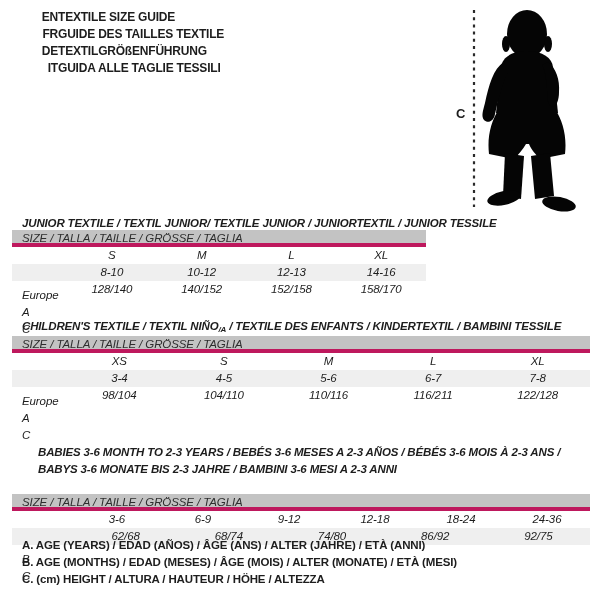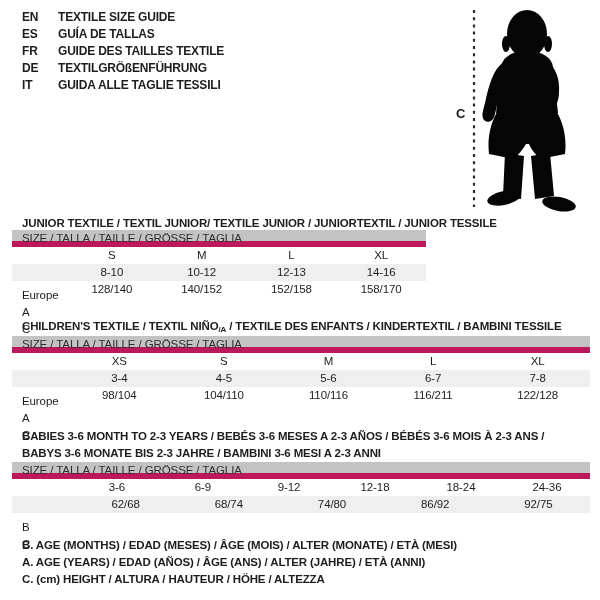--- a/index.html
+++ b/index.html
@@ -7,60 +7,56 @@
     --shade:#efefef;
     --ink:#1d1d1d;
   }
   html,body{margin:0;padding:0;background:#fff;}
   .canvas{
     position:relative;width:600px;height:600px;background:#fff;overflow:hidden;
     font-family:"Liberation Sans", sans-serif;color:var(--ink);
     -webkit-font-smoothing:antialiased;
   }
   
-  .lang-block{position:absolute;left:22px;top:9px;}
+  .lang-block{position:absolute;left:22px;top:9px;text-align:right;}
   .lang-row{display:flex;font-weight:700;font-size:12px;line-height:17px;letter-spacing:-0.2px;}
   .lang-code{width:36px;flex:0 0 36px;}
   
   .figure{position:absolute;left:445px;top:5px;width:152px;height:212px;}
   .figure svg{position:absolute;left:0;top:0;}
   .c-label{position:absolute;left:11px;top:101px;font-weight:700;font-size:13px;}
   
-  .tbl{position:absolute;left:12px;}
+  .tbl{position:absolute;left:12px;font-style:italic;}
   #tbl-0{top:217px;width:414px;}
   #tbl-1{top:320px;width:578px;}
   #tbl-2{top:428px;width:578px;}
   .tbl-title{font-weight:700;font-size:11.5px;line-height:13px;padding-left:10px;letter-spacing:-0.15px;white-space:nowrap;}
   #tbl-0 .tbl-title{margin-bottom:10px;}
   #tbl-1 .tbl-title{margin-bottom:13px;}
   #tbl-2 .tbl-title{line-height:17px;margin-bottom:2px;}
   .tbl-title .sub{font-size:8px;vertical-align:-2px;}
-  .size-bar{height:17px;background:var(--bar);font-size:11.5px;line-height:17px;padding-left:10px;color:#2e2e2e;letter-spacing:-0.1px;border-bottom:6px solid #be185d;box-sizing:border-box;}
+  .size-bar{height:17px;background:var(--bar);font-size:11.5px;line-height:17px;padding-left:10px;color:#2e2e2e;letter-spacing:-0.1px;border-bottom:4px solid #be185d;box-sizing:border-box;}
   .row{display:flex;height:17px;font-size:11.5px;line-height:17px;letter-spacing:-0.1px;}
   .row.shaded{background:var(--shade);}
   .row-label{width:45px;flex:0 0 45px;padding-left:10px;margin-top:40px;}
   #tbl-2 .row-label{width:52px;flex:0 0 52px;}
   .cell{flex:1;text-align:center;}
   
   .footnotes{position:absolute;left:22px;top:537px;}
   .footnote{font-weight:700;font-size:11.5px;line-height:17.2px;letter-spacing:-0.15px;white-space:nowrap;}
 </style>
 </head>
 <body>
 
 <div class="canvas">
 
   <div class="lang-block" id="lang-block">
       <div class="lang-row">
         <span class="lang-code">EN</span>
         <span class="lang-label">TEXTILE SIZE GUIDE</span>
-      </div>
-      <div class="lang-row">
-        <span class="lang-code">ES</span>
-        <span class="lang-label">GUÍA DE TALLAS</span>
       </div>
       <div class="lang-row">
         <span class="lang-code">FR</span>
         <span class="lang-label">GUIDE DES TAILLES TEXTILE</span>
       </div>
       <div class="lang-row">
         <span class="lang-code">DE</span>
         <span class="lang-label">TEXTILGRÖßENFÜHRUNG</span>
       </div>
       <div class="lang-row">
@@ -136,21 +132,21 @@
       <div class="row">
         <span class="row-label">C</span>
         <span class="cell">98/104</span>
         <span class="cell">104/110</span>
         <span class="cell">110/116</span>
         <span class="cell">116/211</span>
         <span class="cell">122/128</span>
       </div>
     </section>
   <section class="tbl" id="tbl-2">
-      <h2 class="tbl-title" style="margin: 0px;"><span>BABIES 3-6 MONTH TO 2-3 YEARS / BEBÉS 3-6 MESES A 2-3 AÑOS / BÉBÉS 3-6 MOIS À 2-3 ANS /</span><br><span>BABYS 3-6 MONATE BIS 2-3 JAHRE / BAMBINI 3-6 MESI A 2-3 ANNI</span></h2>
+      <h2 class="tbl-title" style="margin: 16px;"><span>BABIES 3-6 MONTH TO 2-3 YEARS / BEBÉS 3-6 MESES A 2-3 AÑOS / BÉBÉS 3-6 MOIS À 2-3 ANS /</span><br><span>BABYS 3-6 MONATE BIS 2-3 JAHRE / BAMBINI 3-6 MESI A 2-3 ANNI</span></h2>
       <div class="size-bar">SIZE / TALLA / TAILLE / GRÖSSE / TAGLIA</div>
       <div class="row">
         <span class="row-label">B</span>
         <span class="cell">3-6</span>
         <span class="cell">6-9</span>
         <span class="cell">9-12</span>
         <span class="cell">12-18</span>
         <span class="cell">18-24</span>
         <span class="cell">24-36</span>
       </div>
@@ -158,18 +154,18 @@
         <span class="row-label">C</span>
         <span class="cell">62/68</span>
         <span class="cell">68/74</span>
         <span class="cell">74/80</span>
         <span class="cell">86/92</span>
         <span class="cell">92/75</span>
       </div>
     </section>
 
   <div class="footnotes" id="footnotes">
+      <div class="footnote">A. AGE (YEARS) / EDAD (AÑOS) / ÂGE (ANS) / ALTER (JAHRE) / ETÀ (ANNI)</div>
       <div class="footnote">B. AGE (MONTHS) / EDAD (MESES) / ÂGE (MOIS) / ALTER (MONATE) / ETÀ (MESI)</div>
-      <div class="footnote">A. AGE (YEARS) / EDAD (AÑOS) / ÂGE (ANS) / ALTER (JAHRE) / ETÀ (ANNI)</div>
       <div class="footnote">C. (cm) HEIGHT / ALTURA / HAUTEUR / HÖHE / ALTEZZA</div>
     </div>
 
 </div>
 
 </body></html>

